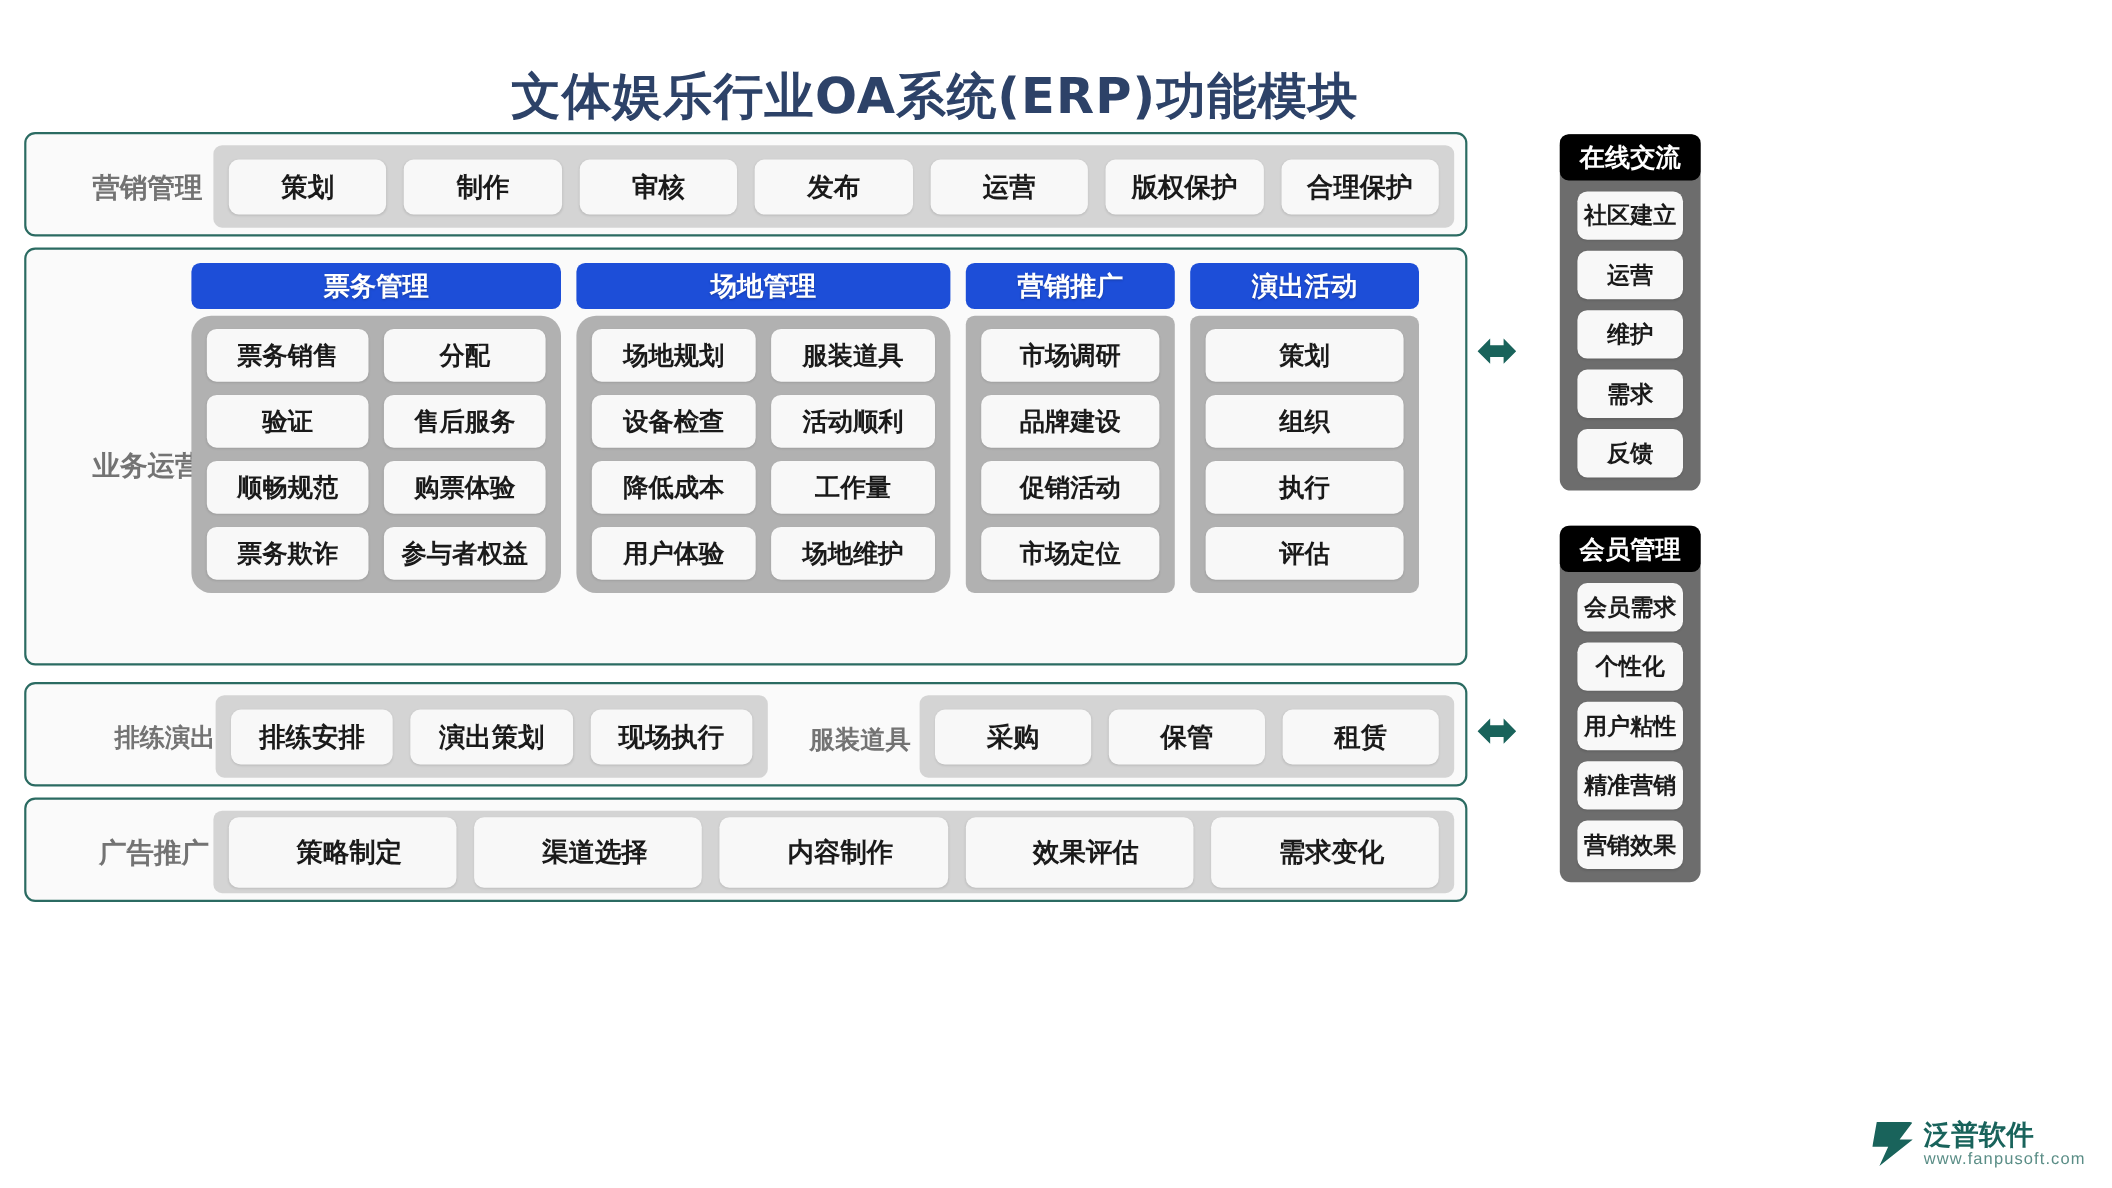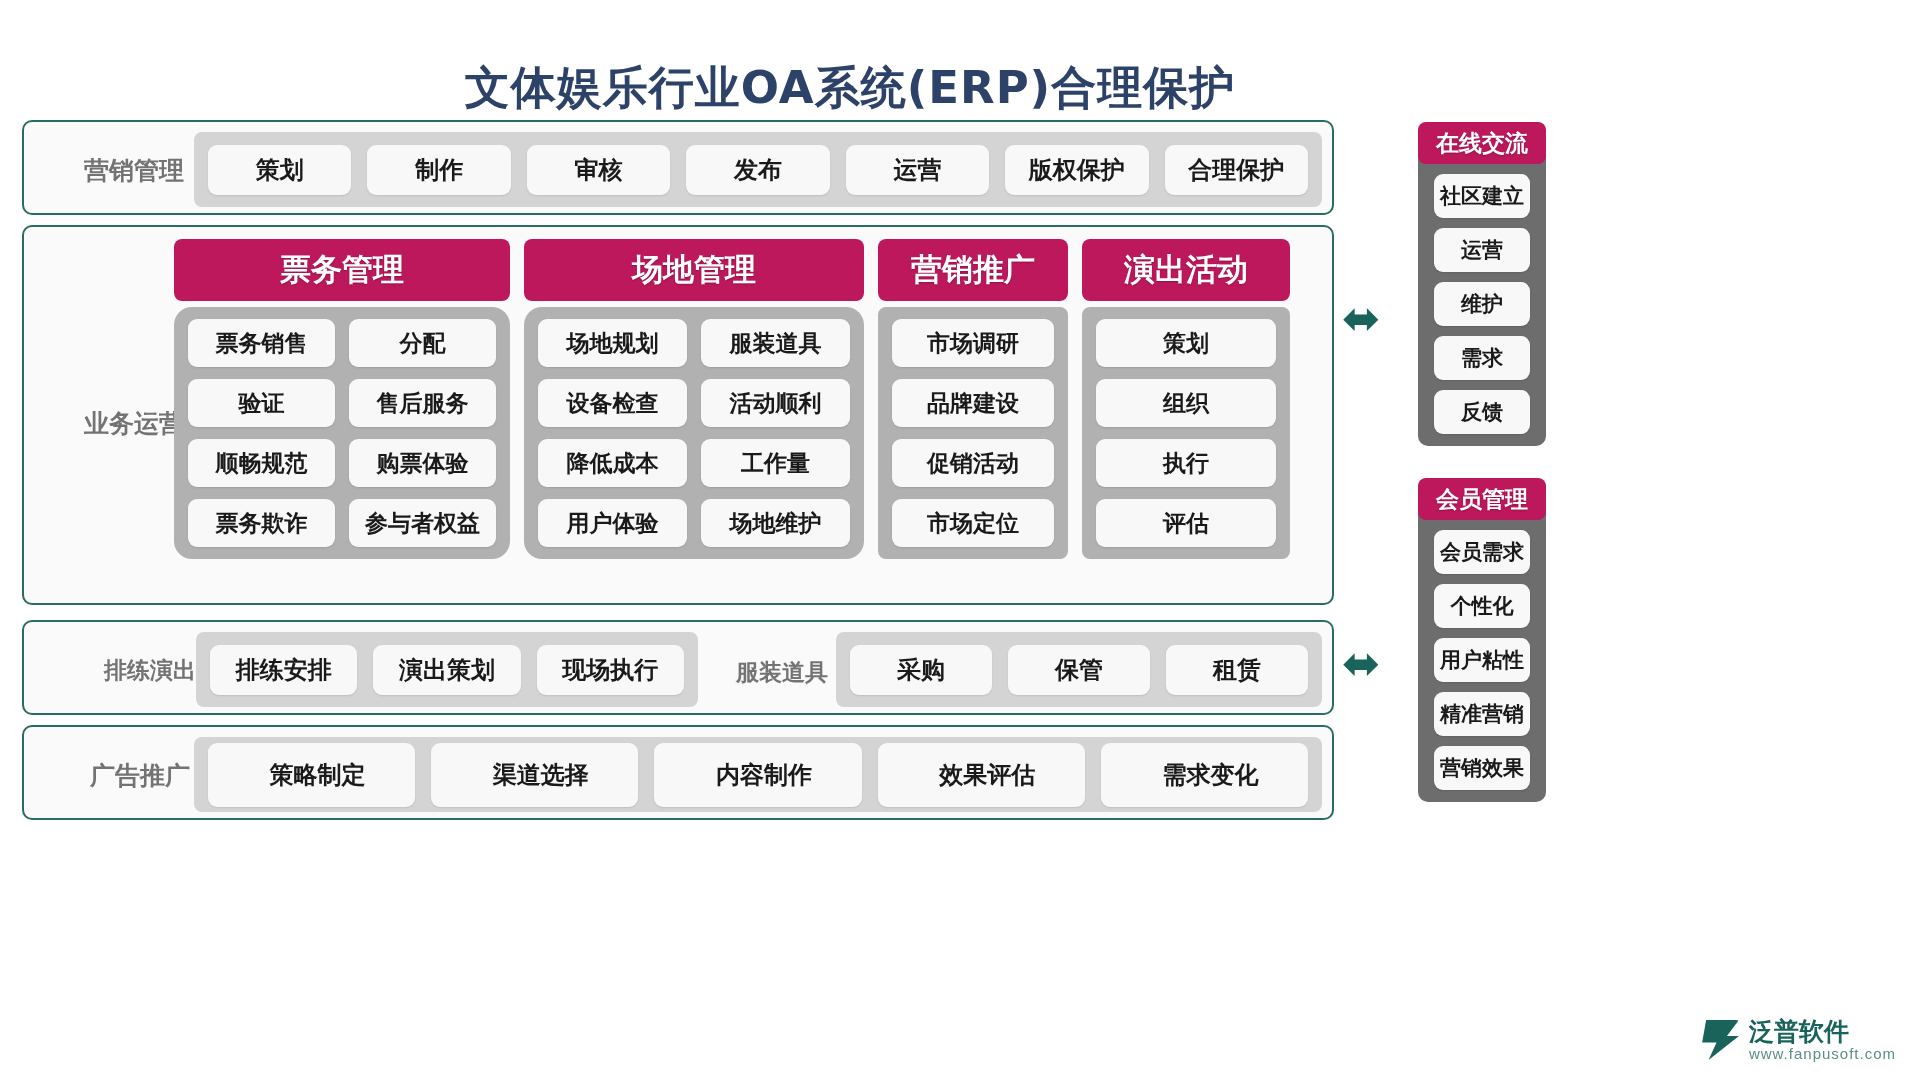--- a/index.html
+++ b/index.html
@@ -77,26 +77,26 @@
   
   #row-ops { left: 22px; top: 225px; width: 1312px; height: 380px; }
   #row-ops .row-label { position: absolute; left: 20px; top: 180px; width: 140px; }
   .ops-cols {
     position: absolute; left: 150px; top: 12px;
     width: 1148px; height: 352px;
     display: flex; gap: 14px; align-items: flex-start;
   }
   .ops-col { display: flex; flex-direction: column; }
   .ops-col-head {
-    background: #be185d;
+    background: #1d4ed8;
     color: #ffffff;
-    font-size: 31px;
+    font-size: 24px;
     font-weight: bold;
     border-radius: 8px;
-    height: 62px;
+    height: 42px;
     display: flex; align-items: center; justify-content: center;
     font-family: "DejaVu Sans", sans-serif;
     text-shadow: 0 1px 2px rgba(0,0,0,0.25);
   }
   .ops-col-body {
     background: #b1b1b1;
     border-radius: 8px;
     margin-top: 6px;
     padding: 12px 14px;
     display: grid;
@@ -140,21 +140,21 @@
     position: absolute;
     background: #6d6d6d;
     border-radius: 10px;
     padding: 0 16px 12px 16px;
     display: flex;
     flex-direction: column;
     gap: 10px;
     width: 128px;
   }
   .side-head {
-    background: #be185d;
+    background: #000000;
     color: #fff;
     font-weight: bold;
     font-size: 23px;
     border-radius: 8px;
     height: 42px;
     margin: 0 -16px;
     display: flex; align-items: center; justify-content: center;
     font-family: "DejaVu Sans", sans-serif;
     text-shadow: 0 1px 2px rgba(0,0,0,0.25);
   }
@@ -210,21 +210,21 @@
   }
   .logo-text { display: flex; flex-direction: column; line-height: 1.1; }
   .logo-cn { font-size: 25px; font-weight: bold; color: #19635b; font-family:"DejaVu Sans",sans-serif; }
   .logo-en { font-size: 15px; letter-spacing: 1px; color: #5a8d86; }
 </style>
 </head>
 <body>
 
 <div id="root">
 
-  <div class="page-title">文体娱乐行业OA系统(ERP)合理保护</div>
+  <div class="page-title">文体娱乐行业OA系统(ERP)功能模块</div>
 
   <div class="frame" id="row-marketing">
     <div class="row-label">营销管理</div>
     <div class="tray">
       <div class="chip">策划</div>
       <div class="chip">制作</div>
       <div class="chip">审核</div>
       <div class="chip">发布</div>
       <div class="chip">运营</div>
       <div class="chip">版权保护</div>

